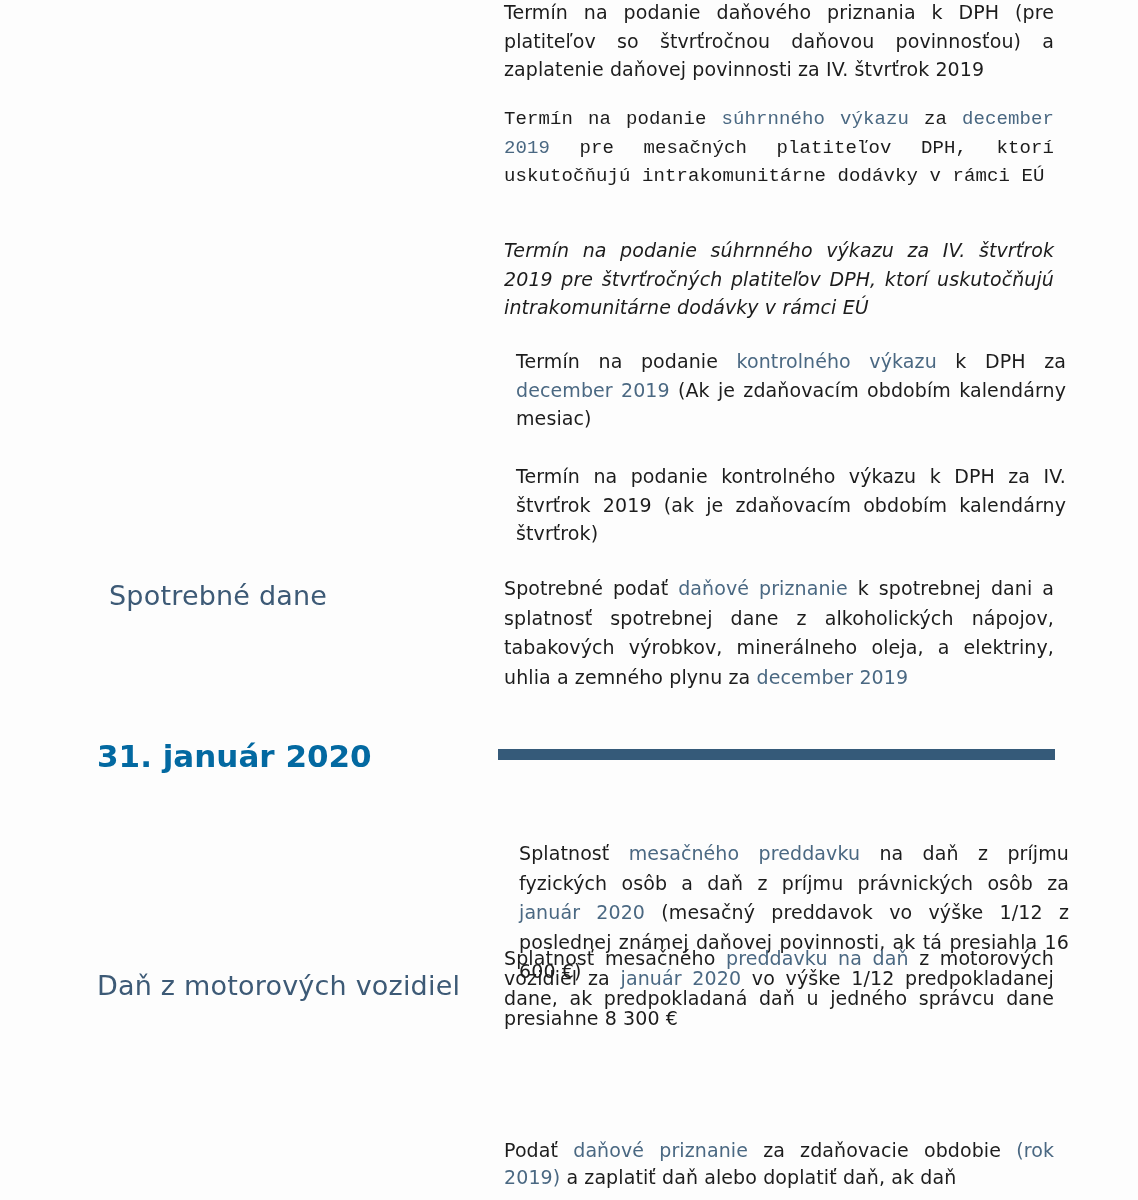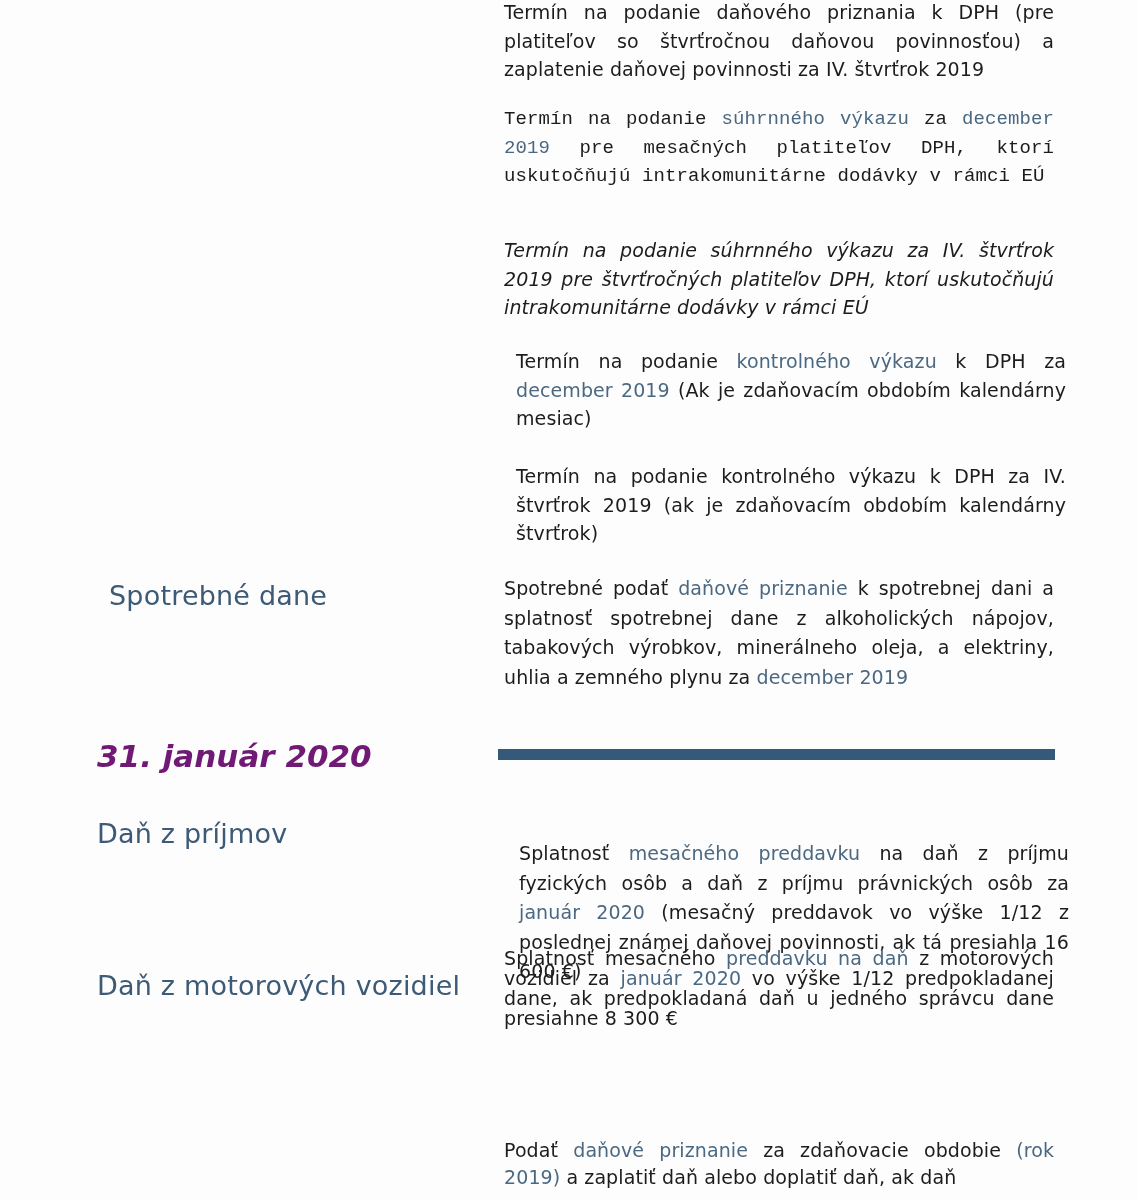--- a/index.html
+++ b/index.html
@@ -42,22 +42,21 @@
       color: #3d5a76;
       font-weight: normal;
       letter-spacing: 0.2px;
     }
     .date-heading {
       position: absolute;
       left: 97px;
       top: 738px;
       font-size: 31px;
       font-weight: bold;
-      color: #701a75;
-      font-style: italic;
+      color: #0369a1;
     }
     .date-rule {
       position: absolute;
       left: 498px;
       top: 749px;
       width: 557px;
       height: 11px;
       background: #355a79;
     }
   </style>
@@ -88,21 +87,20 @@
 
   <h3 class="section-label" style="top:568px; margin:12px;">Spotrebné dane</h3>
 
   <p class="para" style="top:574px; margin:0; line-height:29.5px;">
     <span>Spotrebné podať </span><span class="link">daňové priznanie</span><span> k spotrebnej dani a splatnosť spotrebnej dane z alkoholických nápojov, tabakových výrobkov, minerálneho oleja, a elektriny, uhlia a zemného plynu za </span><span class="link">december 2019</span>
   </p>
 
   <h2 class="date-heading" style="margin:0;">31. január 2020</h2>
   <div class="date-rule"></div>
 
-  <h3 class="section-label" style="top:818px; margin:0;">Daň z príjmov</h3>
 
   <p class="para" style="top:824px; margin:15px; line-height:29.5px;">
     <span>Splatnosť </span><span class="link">mesačného preddavku</span><span> na daň z príjmu fyzických osôb a daň z príjmu právnických osôb za </span><span class="link">január 2020</span><span> (mesačný preddavok vo výške 1/12 z poslednej známej daňovej povinnosti, ak tá presiahla 16 600 €)</span>
   </p>
 
   <h3 class="section-label" style="top:970px; margin:0;text-align:center;">Daň z motorových vozidiel</h3>
 
   <p class="para" style="top:948px; margin:0; line-height:20px;">
     <span>Splatnosť mesačného </span><span class="link">preddavku na daň</span><span> z motorových vozidiel za </span><span class="link">január 2020</span><span> vo výške 1/12 predpokladanej dane, ak predpokladaná daň u jedného správcu dane presiahne 8 300 €</span>
   </p>

